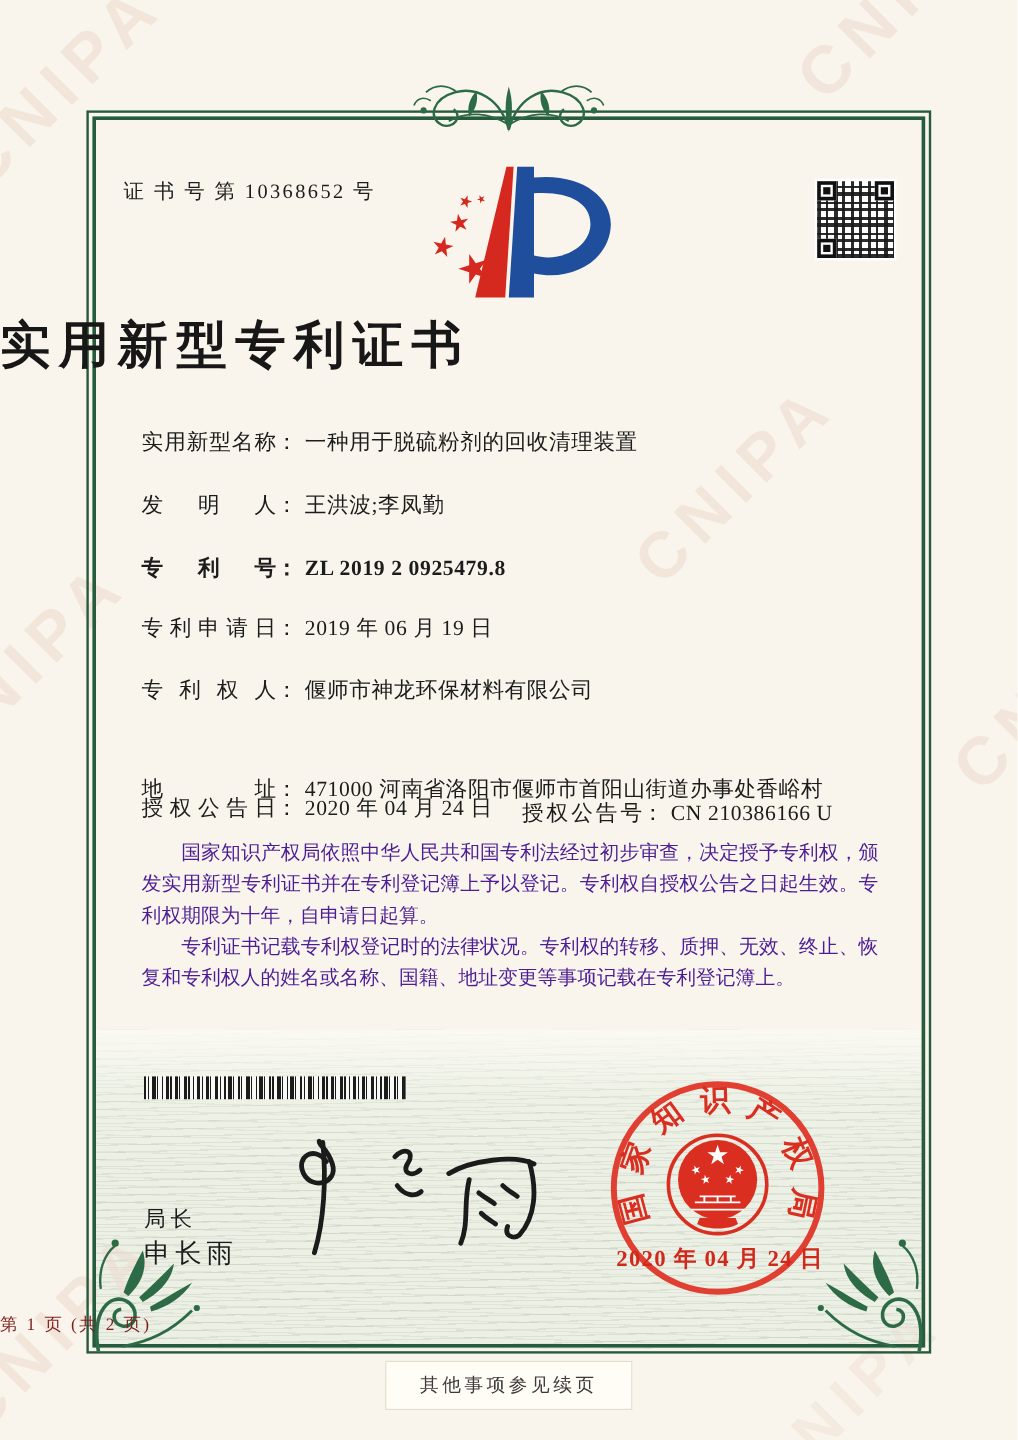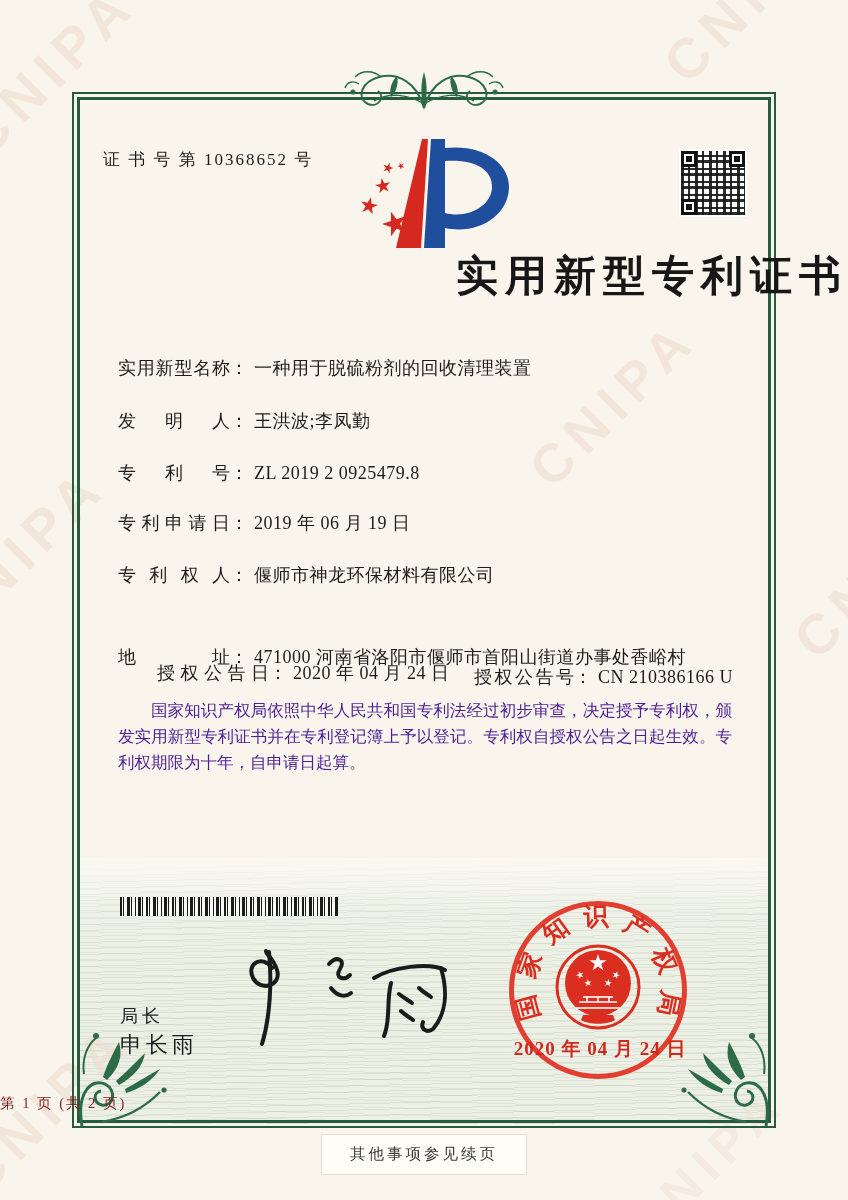--- a/index.html
+++ b/index.html
@@ -41,29 +41,29 @@
     position:absolute;inset:2px;
     background-image:
       repeating-linear-gradient(90deg,#161616 0 3px,transparent 3px 7px,#161616 7px 9px,transparent 9px 14px),
       repeating-linear-gradient(0deg,#161616 0 3px,transparent 3px 6px,#161616 6px 8px,transparent 8px 13px);
     background-blend-mode:multiply;opacity:.9;
   }
   .finder{position:absolute;width:16px;height:16px;border:3px solid #111;background:#fff;box-sizing:border-box;}
   .finder::after{content:"";position:absolute;inset:2px;background:#111;}
   .f-tl{left:2px;top:2px;} .f-tr{right:2px;top:2px;} .f-bl{left:2px;bottom:2px;}
   .title{
-    position:absolute;left:0;top:248px;width:100%;text-align:right;z-index:4;
+    position:absolute;left:0;top:260px;width:100%;text-align:left;z-index:4;
     font-size:42px;font-weight:bold;letter-spacing:7px;color:#171717;
   }
   
   .row{position:absolute;left:118px;font-size:18px;z-index:4;white-space:nowrap;}
   .lab{display:inline-block;width:112px;text-align:justify;text-align-last:justify;vertical-align:bottom;}
   .lab2{display:inline-block;width:100px;text-align:justify;text-align-last:justify;vertical-align:bottom;}
   .val{margin-left:6px;letter-spacing:.5px;}
-  .r1{top:356px;} .r2{top:409px;} .r3{top:461px;} .r4{top:511px;} .r5{top:563px;} .r6{top:645px;} .r7{top:661px;margin-left:39px;}
+  .r1{top:356px;} .r2{top:409px;} .r3{top:461px;font-weight:bold;} .r4{top:511px;} .r5{top:563px;} .r6{top:645px;} .r7{top:661px;}
   .pair2{position:absolute;left:317px;top:4px;}
   
   .body-text{
     position:absolute;left:118px;top:698px;width:614px;z-index:4;
     font-size:16.5px;line-height:26px;text-align:justify;color:#4c1d95;
   }
   .body-text p{margin:0;text-indent:2em;}
   
   .barcode{
     position:absolute;left:120px;top:897px;width:218px;height:19px;z-index:4;
@@ -217,20 +217,21 @@
   </div>
   <div class="row r7">
     <span class="lab">授权公告日</span><span>：</span><span class="val">2020 年 04 月 24 日</span>
     <span class="pair2">
       <span class="lab2">授权公告号</span><span>：</span><span class="val">CN 210386166 U</span>
     </span>
   </div>
 
   <div class="body-text">
     <p>国家知识产权局依照中华人民共和国专利法经过初步审查，决定授予专利权，颁发实用新型专利证书并在专利登记簿上予以登记。专利权自授权公告之日起生效。专利权期限为十年，自申请日起算。</p>
+    <p>专利证书记载专利权登记时的法律状况。专利权的转移、质押、无效、终止、恢复和专利权人的姓名或名称、国籍、地址变更等事项记载在专利登记簿上。</p>
   </div>
 
   <div class="barcode"></div>
 
   <div class="sig-title">局长</div>
   <div class="sig-name">申长雨</div>
   <svg class="sig-script" width="230" height="108" viewBox="0 0 230 108">
     <g stroke="#1b1b1b" stroke-width="4" fill="none" stroke-linecap="round">
       <path d="M40,26 C30,12 14,22 21,36 C28,50 50,44 45,28 C41,15 33,12 34,9"></path>
       <path d="M37,10 C40,40 38,76 30,102"></path>

